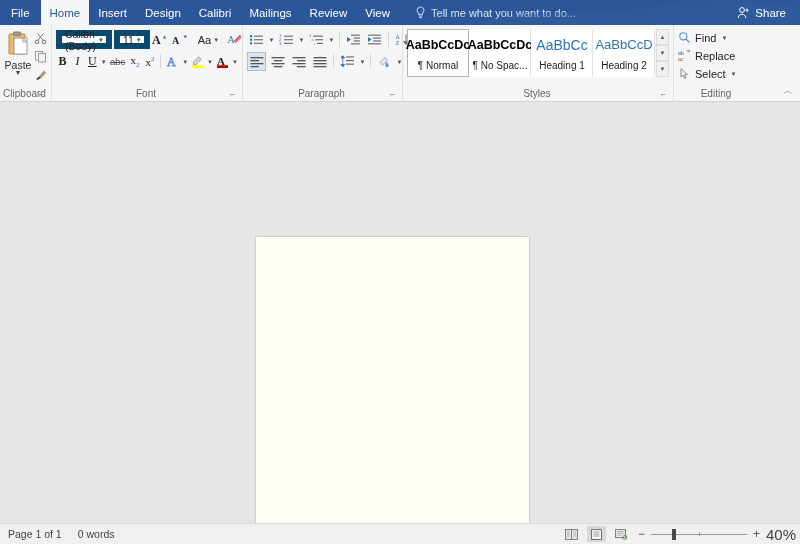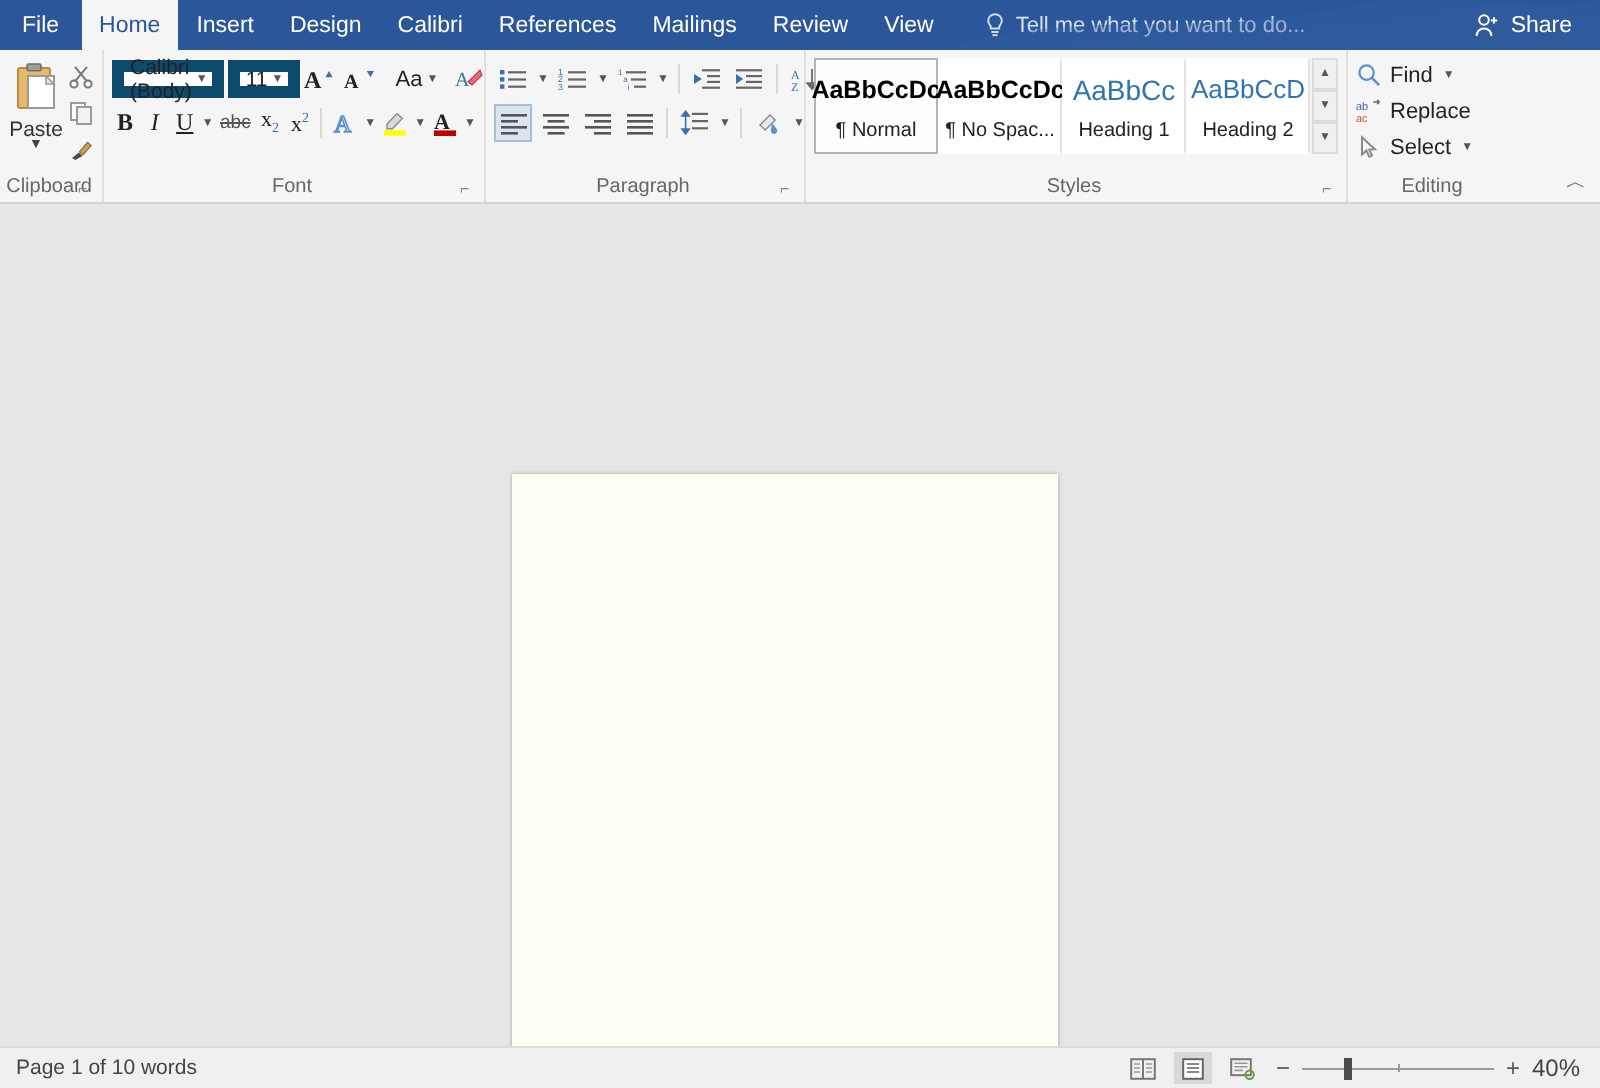--- a/index.html
+++ b/index.html
@@ -179,34 +179,34 @@
 
   
   .statusbar {
     position: relative;
     height: 21px;
     background: #f0f0f0;
     border-top: 1px solid #dcdcdc;
     display: flex; align-items: center;
     font-size: 10.5px; color: #444;
   }
-  .status-left { display: flex; align-items: center; gap: 0; padding-left: 8px; }
+  .status-left { display: flex; align-items: center; gap: 16px; padding-left: 8px; }
   .status-right { position: absolute; right: 8px; display: flex; align-items: center; gap: 6px; }
   .viewbtn {
     width: 19px; height: 16px;
     display: flex; align-items: center; justify-content: center;
   }
   .viewbtn.sel { background: #d8d8d8; }
   .zoomctl { display: flex; align-items: center; gap: 5px; }
   .zoom-sign { font-size: 12px; color: #555; width: 9px; text-align: center; }
   .zoom-track { position: relative; width: 96px; height: 12px; }
   .zoom-line { position: absolute; top: 6px; left: 0; width: 96px; height: 1px; background: #9a9a9a; }
   .zoom-mid { position: absolute; top: 4px; left: 48px; width: 1px; height: 4px; background: #9a9a9a; }
   .zoom-thumb { position: absolute; top: 1px; left: 21px; width: 4px; height: 11px; background: #4a4a4a; }
-  .zoom-pct { font-size: 12px; color: #444; width: 26px; text-align: left; }
+  .zoom-pct { font-size: 15px; color: #444; width: 26px; text-align: left; }
   svg { display: block; }
 </style>
 </head>
 <body>
 
 <div class="titlebar">
   <svg class="titlebar-swoosh" viewBox="0 0 320 25" preserveAspectRatio="none">
     <path d="M0,22 C70,4 120,20 200,2 C250,-6 290,8 320,0 L320,25 L0,25 Z" fill="#35609f"></path>
     <path d="M40,25 C110,10 160,22 240,6 C280,-2 310,10 320,6 L320,25 Z" fill="#3b67a8" opacity="0.7"></path>
   </svg>
@@ -218,23 +218,20 @@
     <span>Home</span>
   </div>
   <div class="tab">
     <span>Insert</span>
   </div>
   <div class="tab">
     <span>Design</span>
   </div>
   <div class="tab">
     <span>Calibri</span>
-  </div>
-  <div class="tab">
-    <span>References</span>
   </div>
   <div class="tab">
     <span>Mailings</span>
   </div>
   <div class="tab">
     <span>Review</span>
   </div>
   <div class="tab">
     <span>View</span>
   </div>

